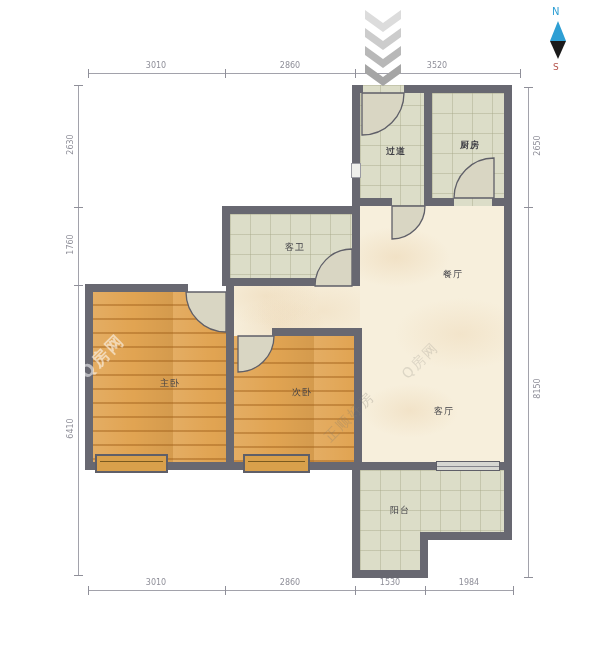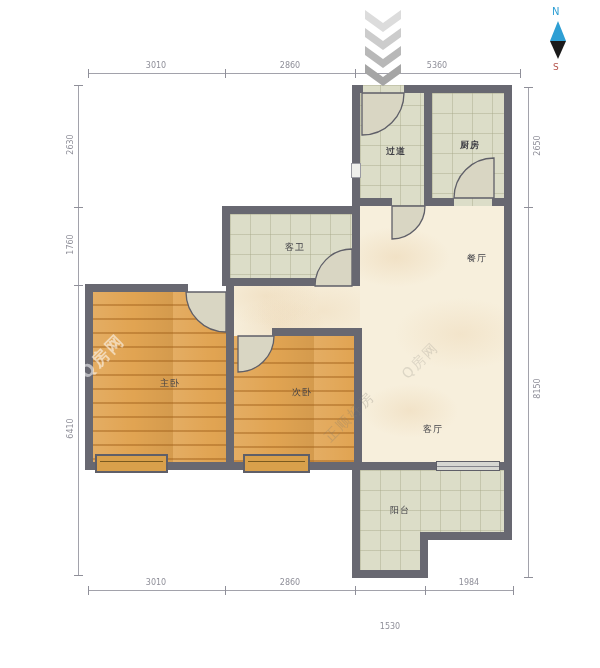--- a/index.html
+++ b/index.html
@@ -97,48 +97,48 @@
   <div class="abs bay" style="left:243px;top:454px;width:67px;height:19px;">
       <div class="inner"></div>
     </div>
   <div class="abs slidewin" style="left:436px;top:461px;width:64px;height:10px;">
       <div class="mid"></div>
     </div>
 
   <div class="room-label" style="left:396px;top:151px;font-weight:bold;">过道</div>
   <div class="room-label" style="left:470px;top:145px;font-weight:bold;">厨房</div>
   <div class="room-label" style="left:295px;top:247px;">客卫</div>
-  <div class="room-label" style="left:453px;top:258px;margin-left:24px;">餐厅</div>
+  <div class="room-label" style="left:453px;top:274px;">餐厅</div>
   <div class="room-label" style="left:170px;top:383px;">主卧</div>
   <div class="room-label" style="left:302px;top:392px;">次卧</div>
-  <div class="room-label" style="left:433px;top:411px;margin-top:18px;">客厅</div>
+  <div class="room-label" style="left:444px;top:411px;">客厅</div>
   <div class="room-label" style="left:400px;top:510px;">阳台</div>
 
   <div class="watermark wm-master" style="left:75px;top:345px;">Q房网</div>
   <div class="watermark wm-center" style="left:318px;top:408px;">正顺好房</div>
   <div class="watermark wm-living" style="left:398px;top:352px;">Q房网</div>
 
   <div class="dim-line" style="left:88px;top:73px;width:432px;height:1px;"></div>
   <div class="tick" style="left:88px;top:69px;width:1px;height:9px;"></div>
   <div class="tick" style="left:225px;top:69px;width:1px;height:9px;"></div>
   <div class="tick" style="left:355px;top:69px;width:1px;height:9px;"></div>
   <div class="tick" style="left:520px;top:69px;width:1px;height:9px;"></div>
   <div class="dim-label" style="left:131px;top:61px;">3010</div>
   <div class="dim-label" style="left:265px;top:61px;">2860</div>
-  <div class="dim-label" style="left:412px;top:61px;">5360</div>
+  <div class="dim-label" style="left:412px;top:61px;">3520</div>
 
   <div class="dim-line" style="left:88px;top:590px;width:425px;height:1px;"></div>
   <div class="tick" style="left:88px;top:586px;width:1px;height:9px;"></div>
   <div class="tick" style="left:225px;top:586px;width:1px;height:9px;"></div>
   <div class="tick" style="left:355px;top:586px;width:1px;height:9px;"></div>
   <div class="tick" style="left:425px;top:586px;width:1px;height:9px;"></div>
   <div class="tick" style="left:513px;top:586px;width:1px;height:9px;"></div>
   <div class="dim-label" style="left:131px;top:578px;">3010</div>
   <div class="dim-label" style="left:265px;top:578px;">2860</div>
-  <div class="dim-label" style="left:365px;top:578px;margin-top:44px;">1530</div>
+  <div class="dim-label" style="left:365px;top:578px;">1530</div>
   <div class="dim-label" style="left:444px;top:578px;">1984</div>
 
   <div class="dim-line" style="left:78px;top:85px;width:1px;height:490px;"></div>
   <div class="tick" style="left:74px;top:85px;width:9px;height:1px;"></div>
   <div class="tick" style="left:74px;top:207px;width:9px;height:1px;"></div>
   <div class="tick" style="left:74px;top:285px;width:9px;height:1px;"></div>
   <div class="tick" style="left:74px;top:575px;width:9px;height:1px;"></div>
   <div class="dim-label v" style="left:45px;top:140px;">2630</div>
   <div class="dim-label v" style="left:45px;top:240px;">1760</div>
   <div class="dim-label v" style="left:45px;top:424px;">6410</div>

